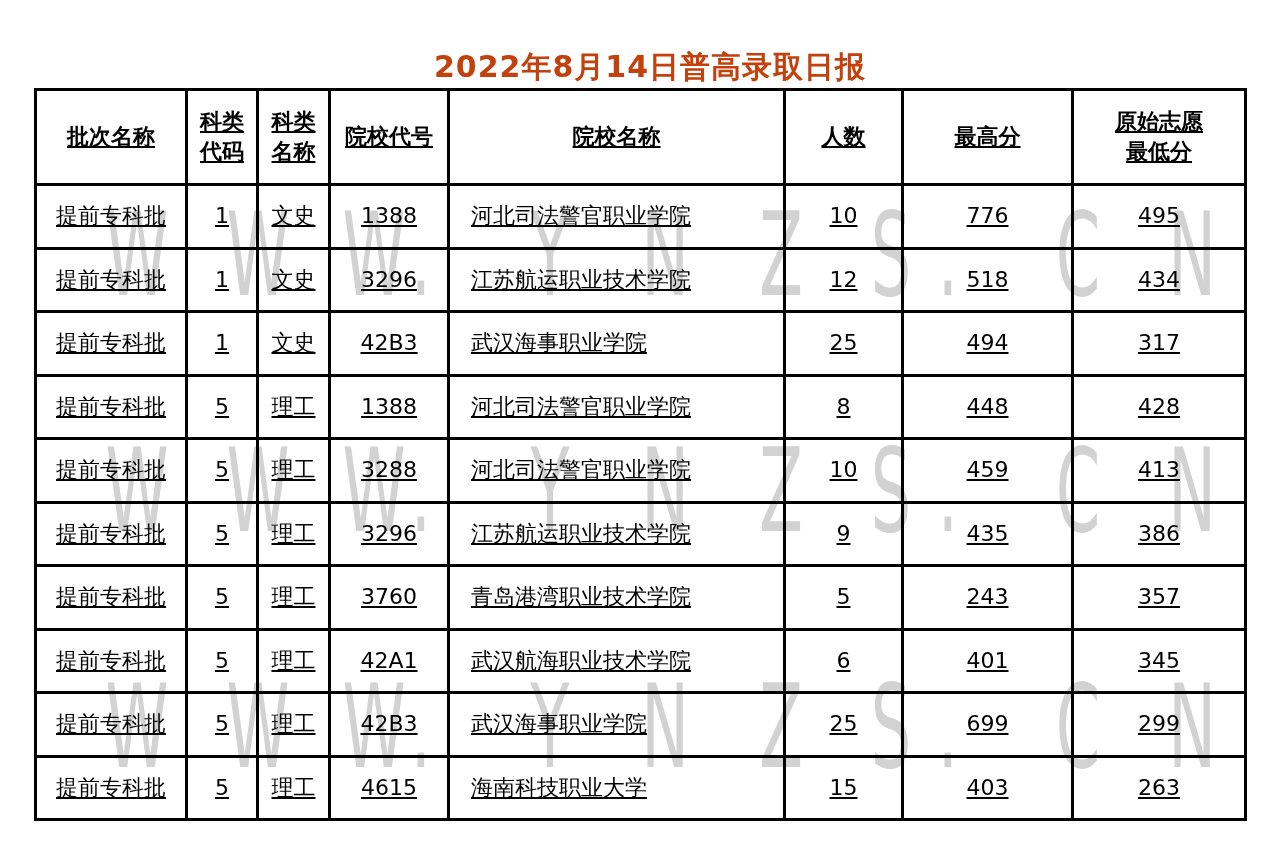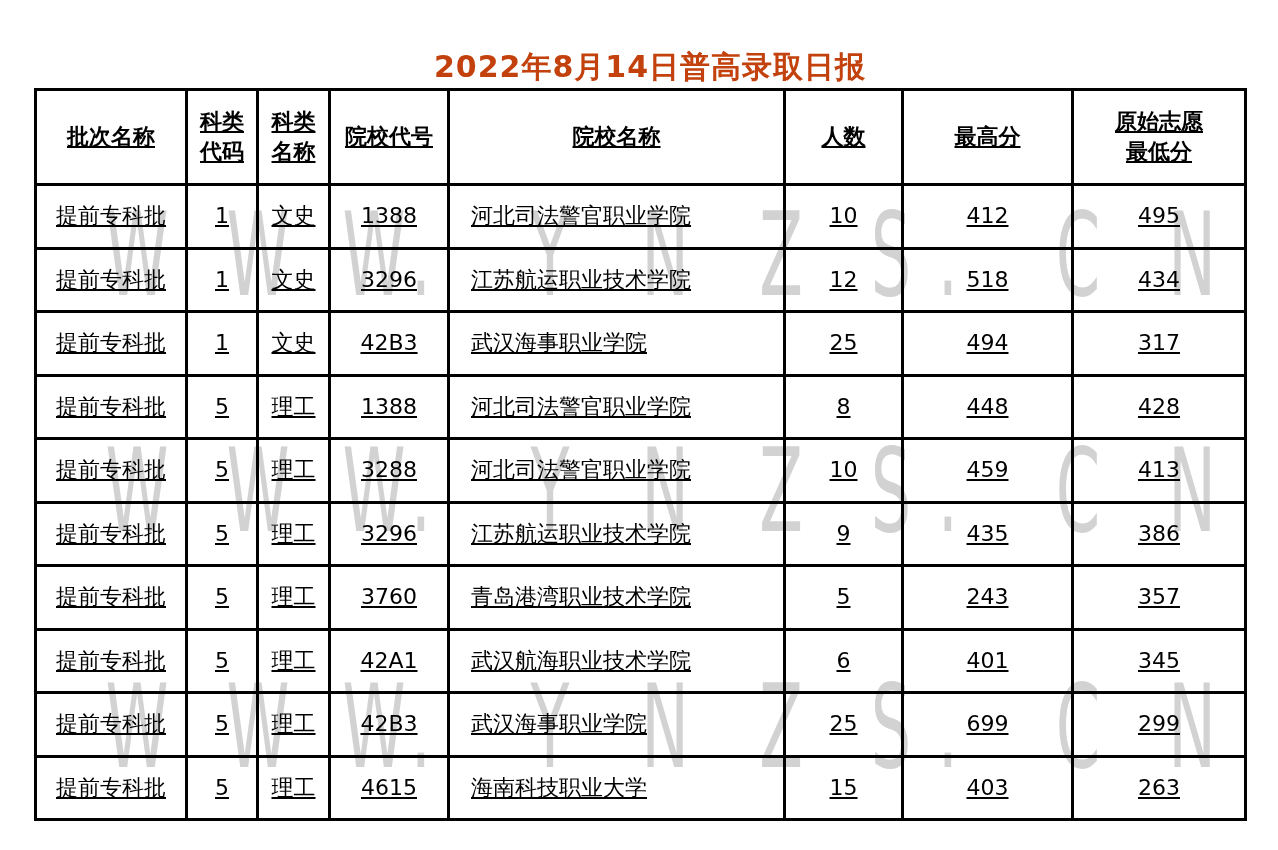--- a/index.html
+++ b/index.html
@@ -131,21 +131,21 @@
         </tr>
       </thead>
     <tbody id="tbody">
         <tr>
           <td>提前专科批</td>
           <td>1</td>
           <td>文史</td>
           <td>1388</td>
           <td class="cell-left">河北司法警官职业学院</td>
           <td>10</td>
-          <td>412</td>
+          <td>776</td>
           <td>495</td>
         </tr>
         <tr>
           <td>提前专科批</td>
           <td>1</td>
           <td>文史</td>
           <td>3296</td>
           <td class="cell-left">江苏航运职业技术学院</td>
           <td>12</td>
           <td>518</td>

